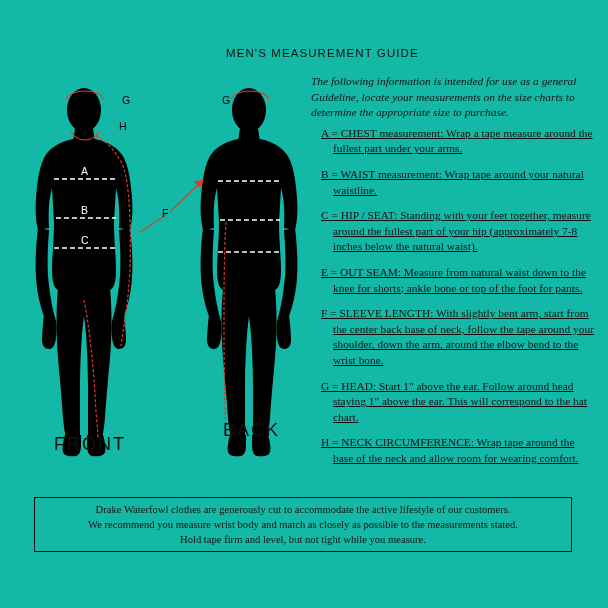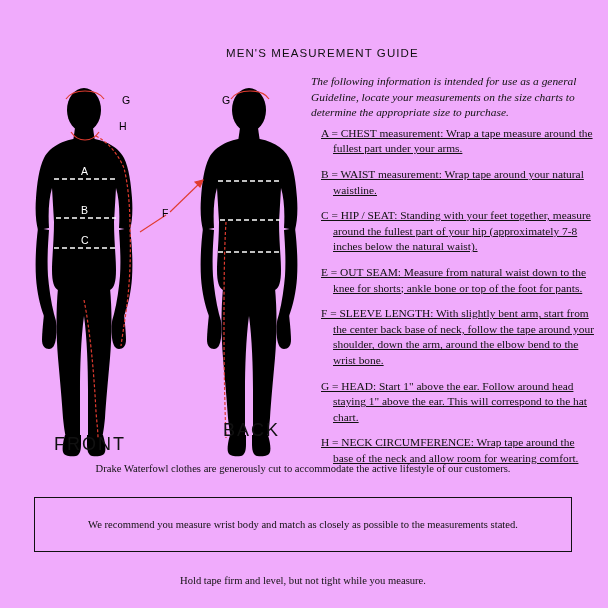--- a/index.html
+++ b/index.html
@@ -13,21 +13,21 @@
     font-family: "Liberation Sans", sans-serif;
     color: #000000;
     position: relative;
     overflow: hidden;
   }
   #page {
     position: absolute;
     left: 0; top: 0;
     width: 608px;
     height: 608px;
-    background: #f0abfc;
+    background: #14b8a6;
   }
 
   
   #guide-title {
     position: absolute;
     left: 226px;
     top: 47px;
     font-size: 11.5px;
     letter-spacing: 1.1px;
     color: #111;
@@ -95,21 +95,20 @@
     left: 34px;
     top: 497px;
     width: 538px;
     height: 55px;
     border: 1px solid #111;
     box-sizing: border-box;
     display: flex;
     flex-direction: column;
     align-items: center;
     justify-content: center;
-    gap: 41px;
   }
   #footer-box div {
     font-family: "Liberation Serif", serif;
     font-size: 10.6px;
     line-height: 15px;
     color: #111;
     text-align: center;
   }
 </style>
 </head>

